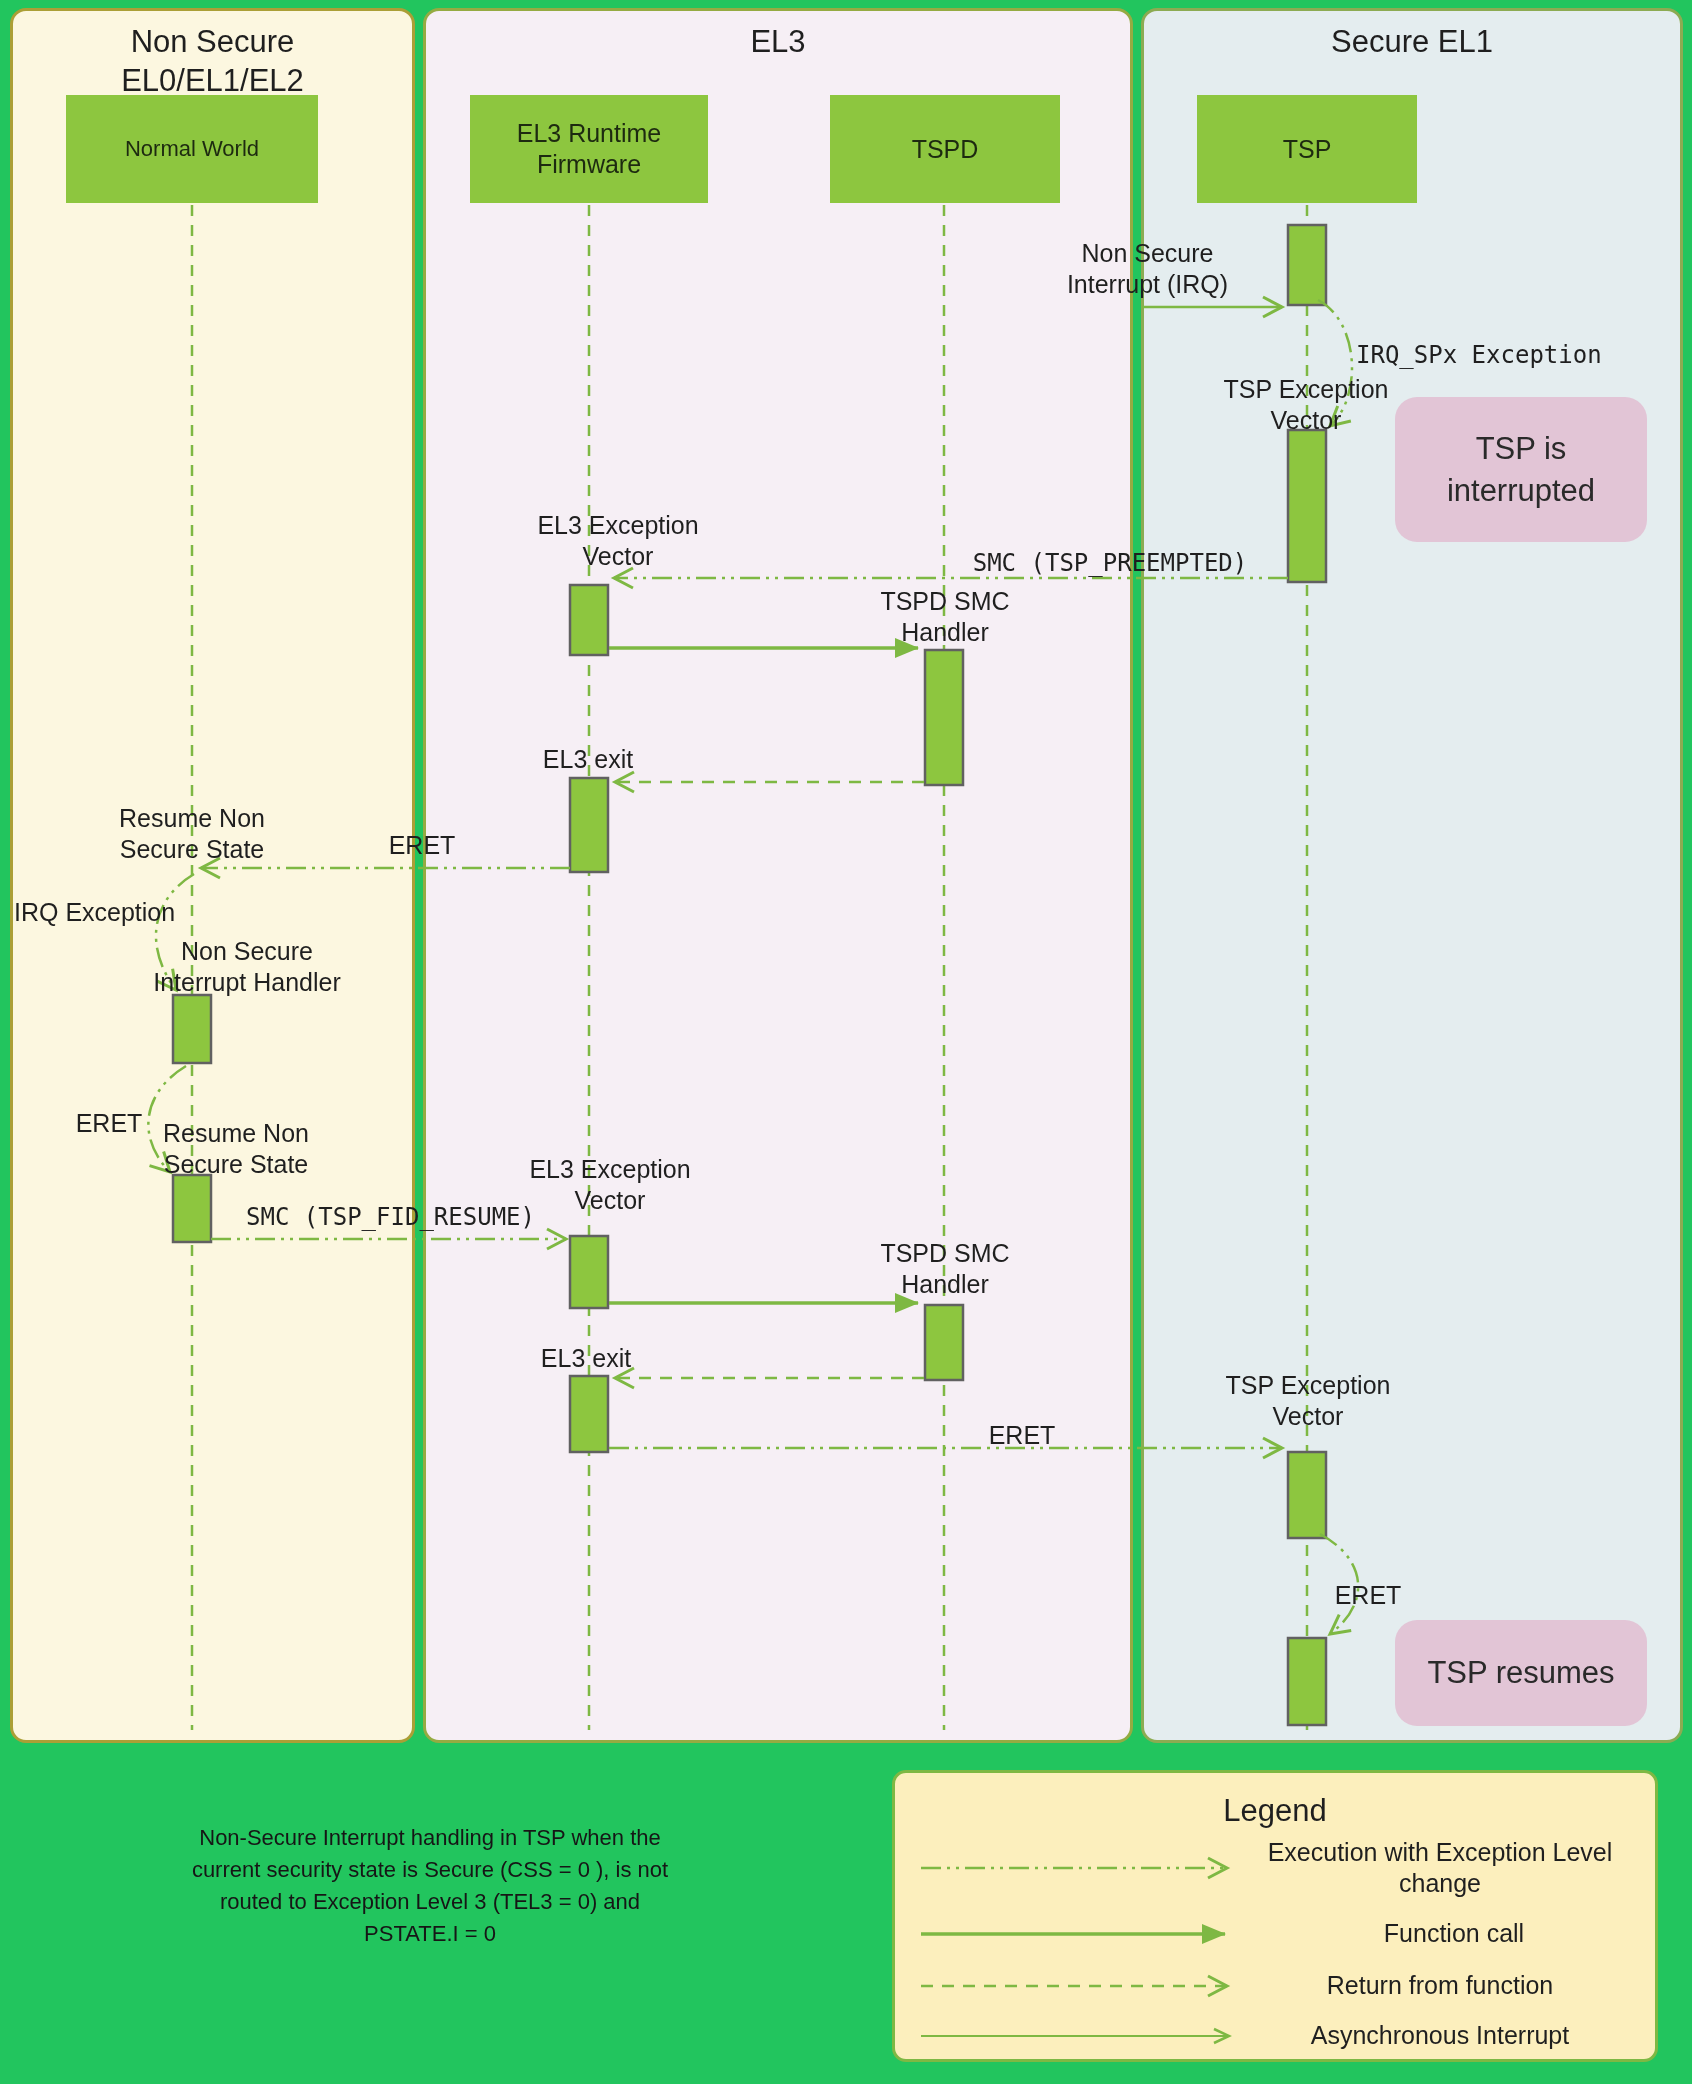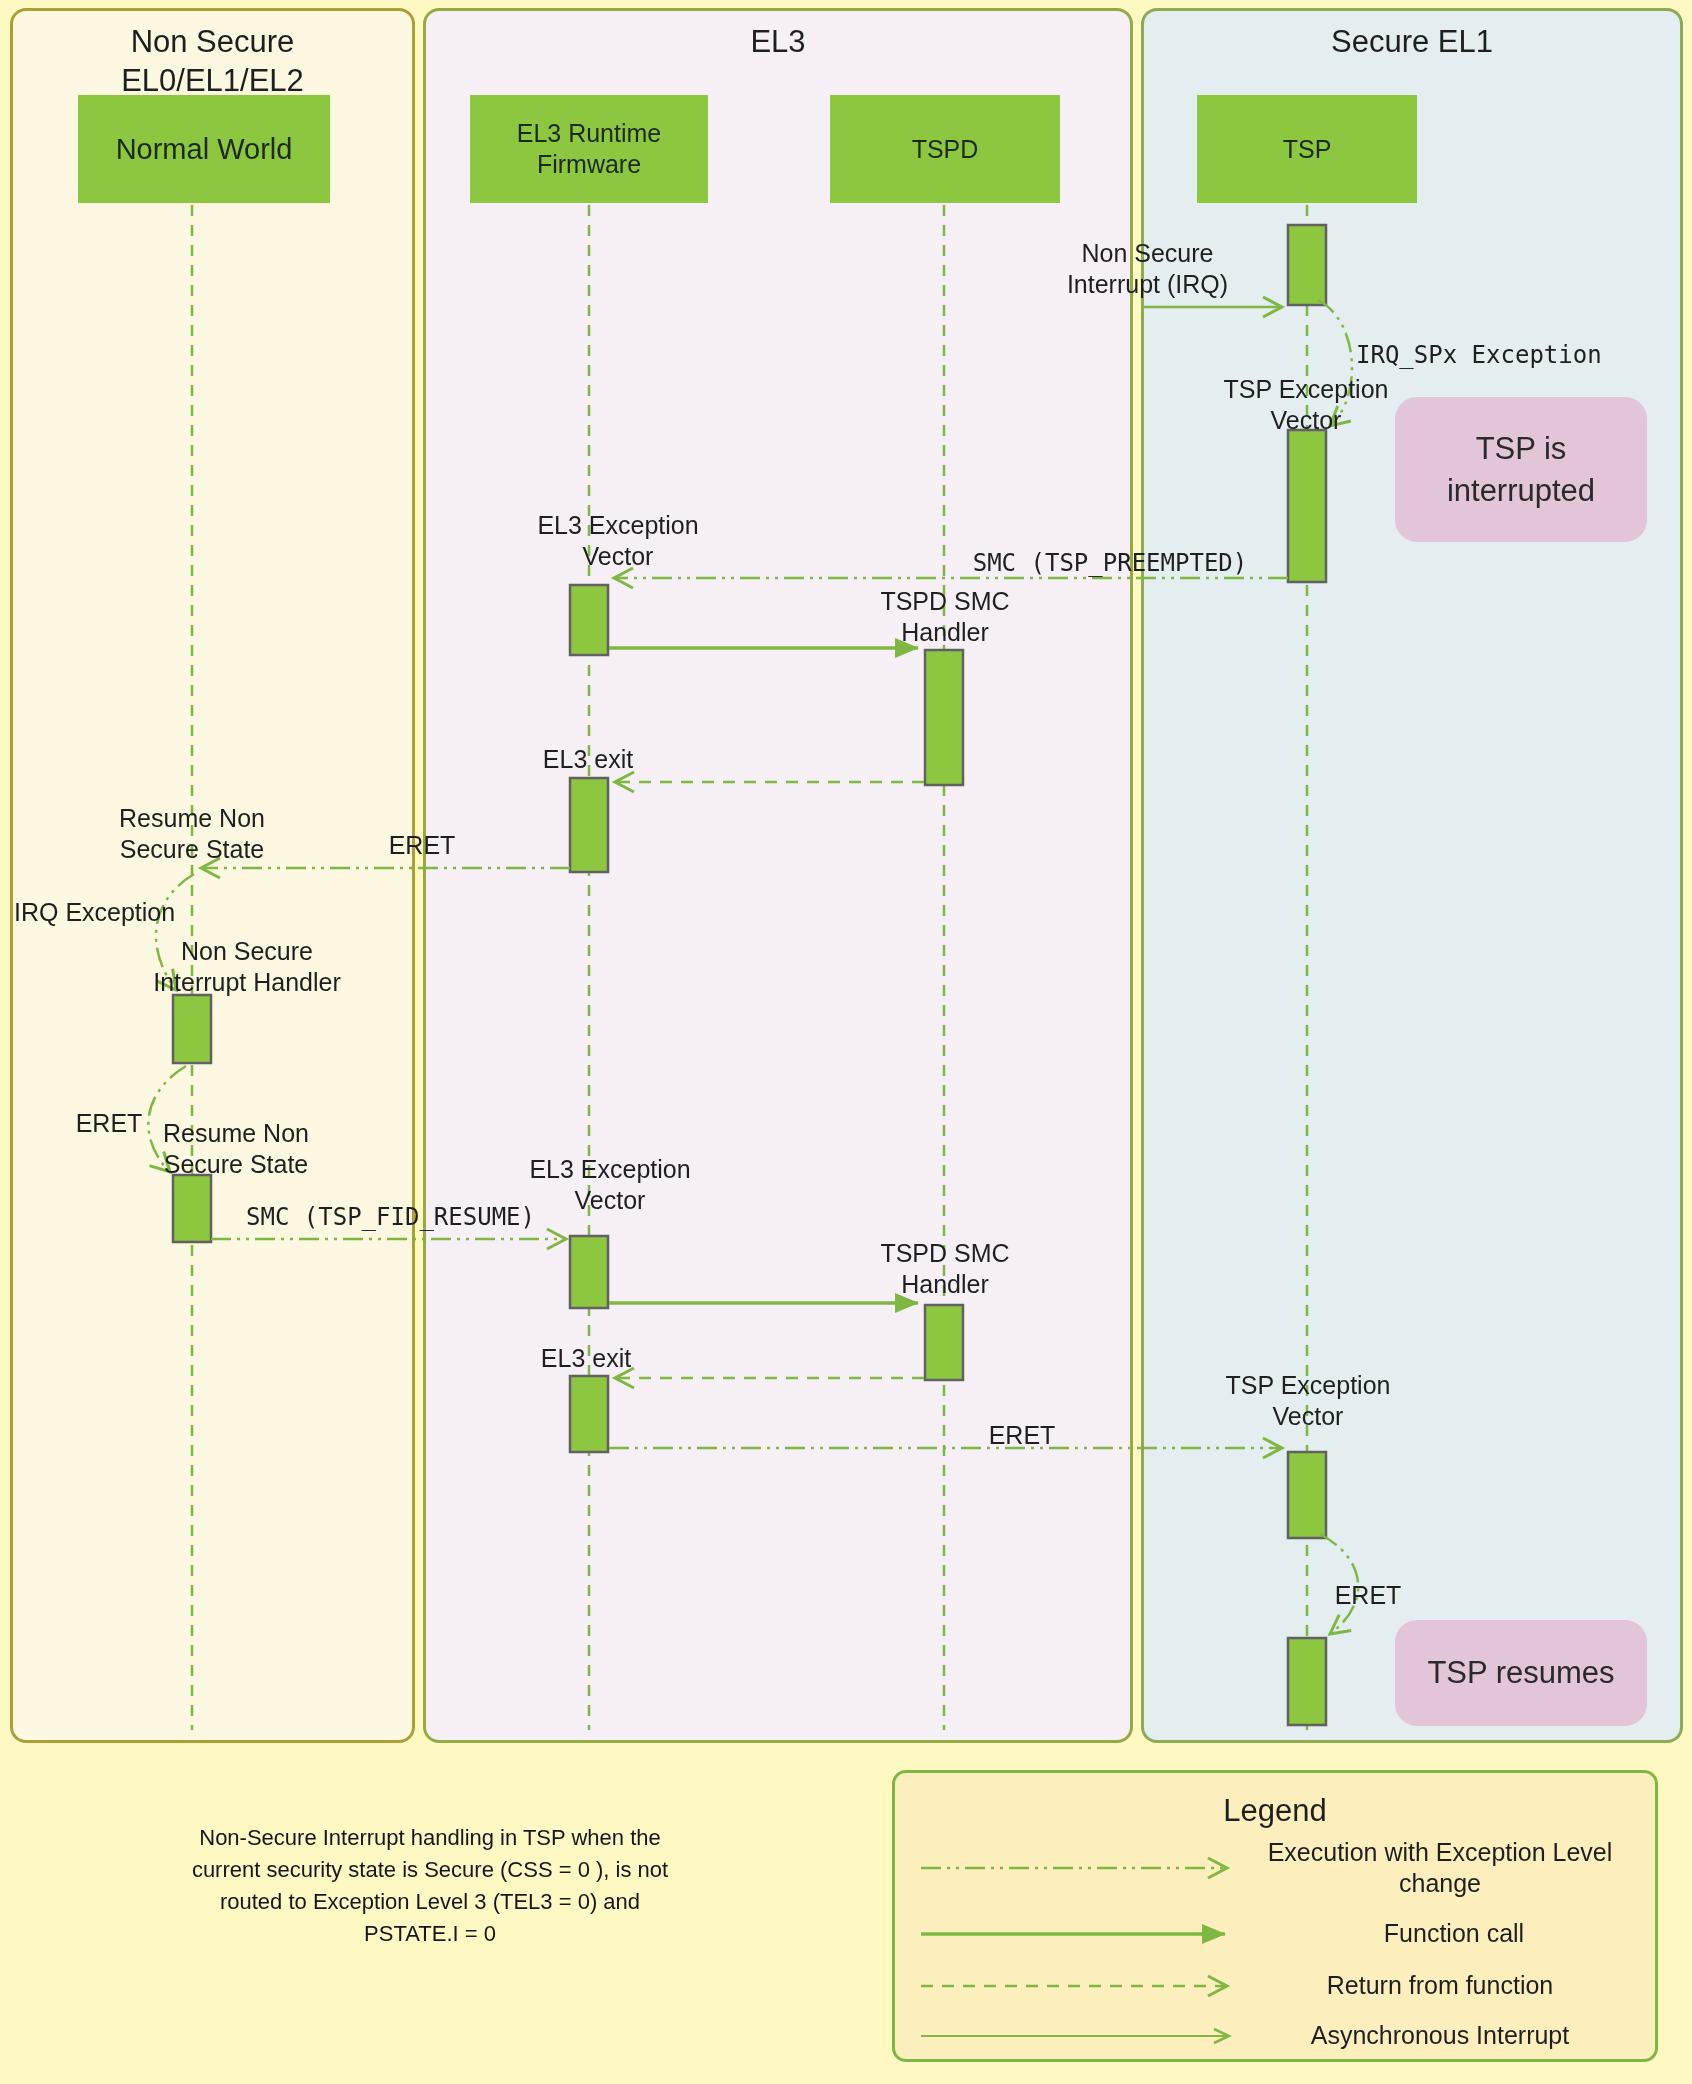--- a/index.html
+++ b/index.html
@@ -1,29 +1,29 @@
 <!DOCTYPE html>
 <html><head>
 <meta charset="utf-8">
 <style>
   * { margin:0; padding:0; box-sizing:border-box; }
   html,body { background:#ffffff; }
   body { font-family:"Liberation Sans", sans-serif; color:#242424; }
-  .canvas { position:relative; width:1692px; height:2084px; overflow:hidden; background:#fef9c3; }
+  .canvas { position:relative; width:1692px; height:2084px; overflow:hidden; background:#22c55e; }
 
   
   .lane { position:absolute; top:8px; height:1735px; border-radius:16px; border:3px solid; }
   .lane-ns   { left:10px;   width:405px; background:#fcf7e0; border-color:#ab9f36; }
   .lane-el3  { left:423px;  width:710px; background:#f6eff5; border-color:#95ab42; }
   .lane-sel1 { left:1141px; width:542px; background:#e4edef; border-color:#8cab52; }
   .lane-title { text-align:center; padding-top:12px; font-size:31px; line-height:1.25; white-space:pre-line; color:#1f1f1f; }
 
   
   .actor { position:absolute; background:#8dc63f; display:flex; align-items:center; justify-content:center; text-align:center; white-space:pre-line; color:#1d2a10; }
-  .actor-nw    { left:66px;   top:95px; width:252px; height:108px; font-size:29px;margin-left:12px; }
+  .actor-nw    { left:66px;   top:95px; width:252px; height:108px; font-size:22px; }
   .actor-el3rf { left:470px;  top:95px; width:238px; height:108px; font-size:25px; line-height:1.25; }
   .actor-tspd  { left:830px;  top:95px; width:230px; height:108px; font-size:25px; }
   .actor-tsp   { left:1197px; top:95px; width:220px; height:108px; font-size:25px; }
 
   
   .overlay { position:absolute; left:0; top:0; pointer-events:none; }
 
   
   .msg { position:absolute; font-size:25px; line-height:1.25; text-align:center; white-space:pre-line; color:#1f1f1f; }
   .msg.left { text-align:left; }

